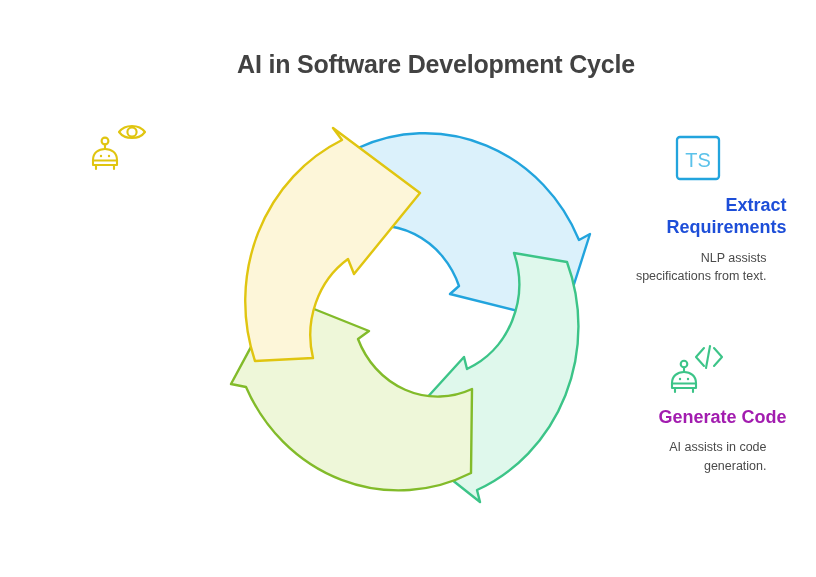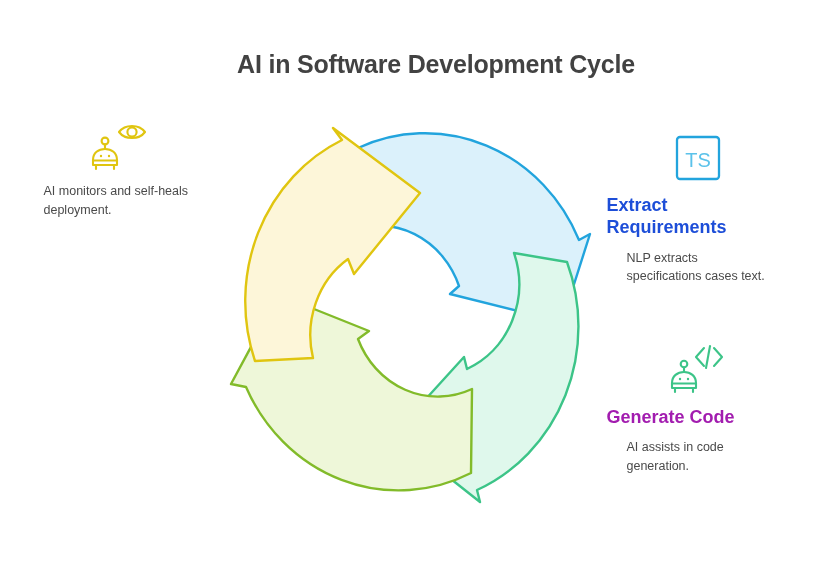--- a/index.html
+++ b/index.html
@@ -30,21 +30,21 @@
   .side-col {
     position: absolute;
     top: 118px;
     width: 215px;
   }
   #col-left  { left: 12px;  }
   #col-right { right: 12px; }
 
   .node {
     width: 100%;
-    text-align: left;
+    text-align: right;
     margin-bottom: 30px;
   }
   .node-icon {
     height: 58px;
     display: flex;
     align-items: center;
     justify-content: center;
     margin-bottom: 6px;
   }
   .node-title {
@@ -95,37 +95,36 @@
           <circle cx="20" cy="22" r="3.4"></circle>
           <path d="M20 25.5 L20 30"></path>
           <path d="M8 46 L8 41 C8 33.8 13.4 30 20 30 C26.6 30 32 33.8 32 41 L32 46 Z"></path>
           <path d="M8 41.5 L32 41.5"></path>
           <path d="M11 46 L11 50 M29 46 L29 50"></path>
           <circle cx="16" cy="37" r="1.2" fill="#e0c510" stroke="none"></circle>
           <circle cx="24" cy="37" r="1.2" fill="#e0c510" stroke="none"></circle>
         </g>
       </svg>
     </div>
-    <div class="node-desc">AI monitors and self-heals deployment.</div>
   </div>
 
 
 </div>
 
 <div class="side-col" id="col-right">
 
   <div class="node" id="node-extract">
     <div class="node-icon">
       <svg width="56" height="56" viewBox="0 0 56 56">
         <rect x="8" y="6" width="42" height="42" rx="3" fill="none" stroke="#22a4dd" stroke-width="2.3"></rect>
         <text x="29" y="36" text-anchor="middle" font-family="Liberation Sans, sans-serif" font-size="20" fill="#5bc2ea">TS</text>
       </svg>
     </div>
     <div class="node-title t-blue">Extract Requirements</div>
-    <div class="node-desc">NLP extracts specifications cases text.</div>
+    <div class="node-desc">NLP assists specifications from text.</div>
   </div>
 
   <div class="node" id="node-generate">
     <div class="node-icon">
       <svg width="70" height="56" viewBox="0 0 70 56">
         <g fill="none" stroke="#3cc488" stroke-width="2.1" stroke-linecap="round" stroke-linejoin="round">
           <path d="M42 5 L34 14 L42 23"></path>
           <path d="M48 3 L44 25"></path>
           <path d="M52 5 L60 14 L52 23"></path>
           <circle cx="22" cy="21" r="3.3"></circle>

